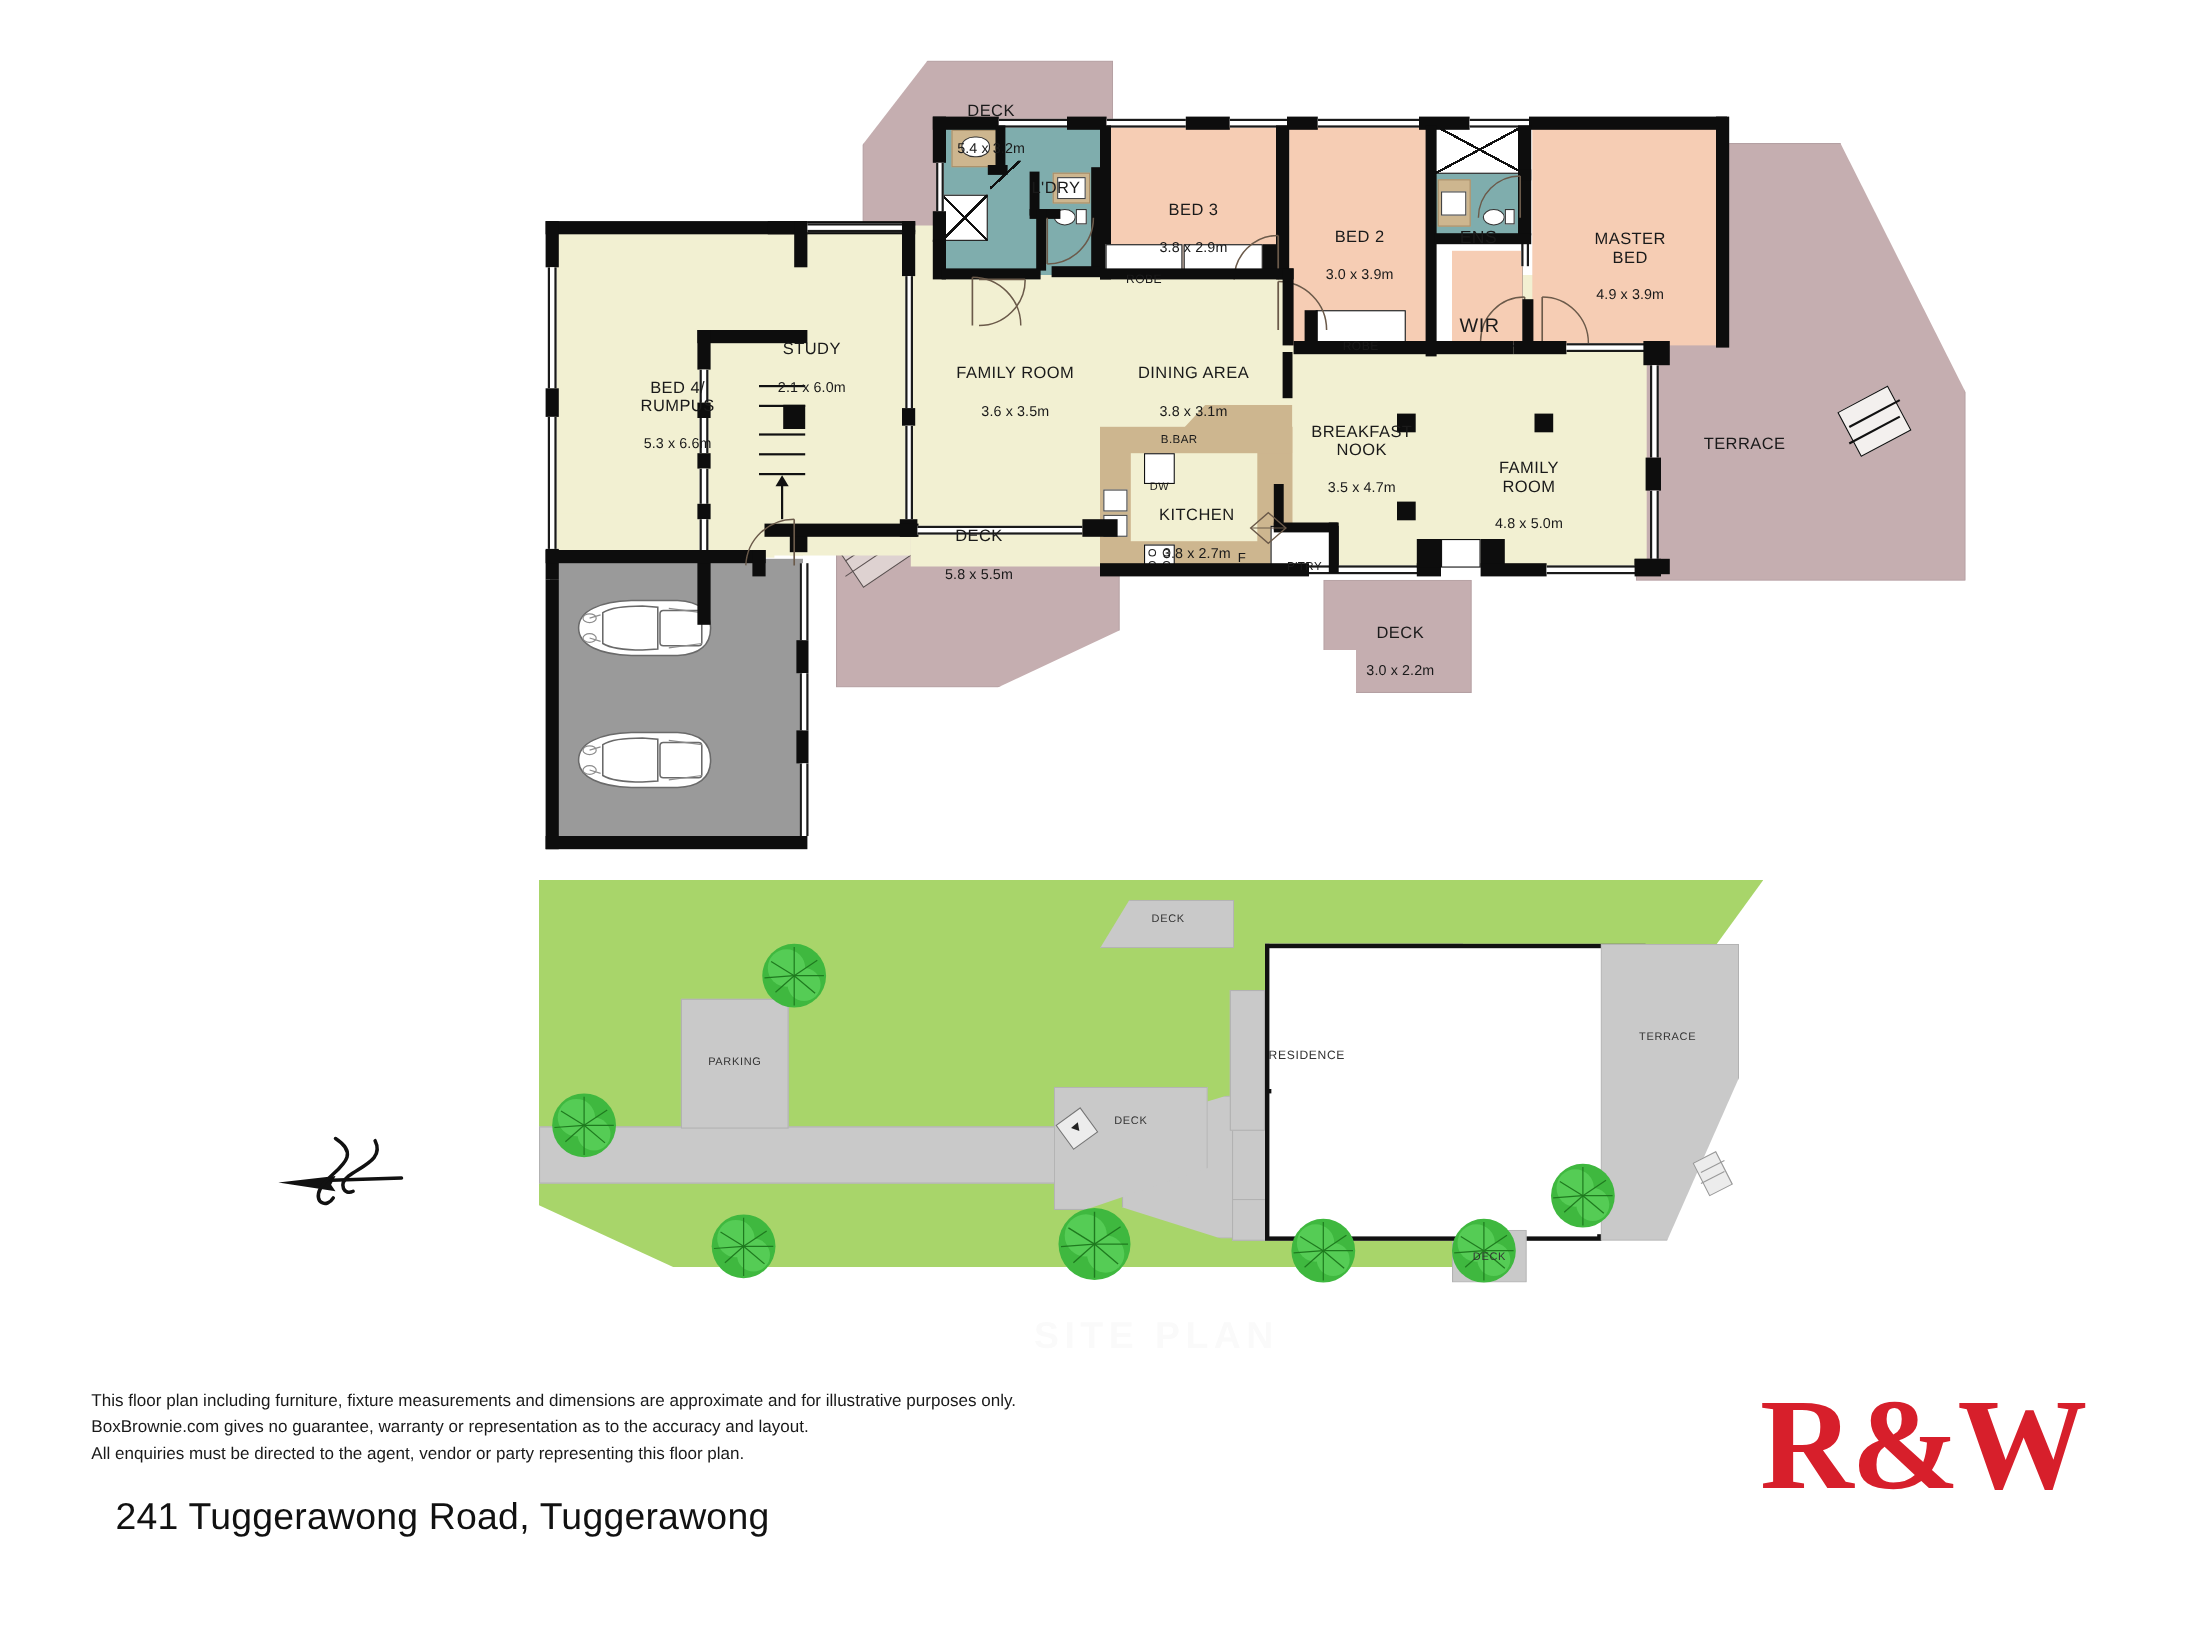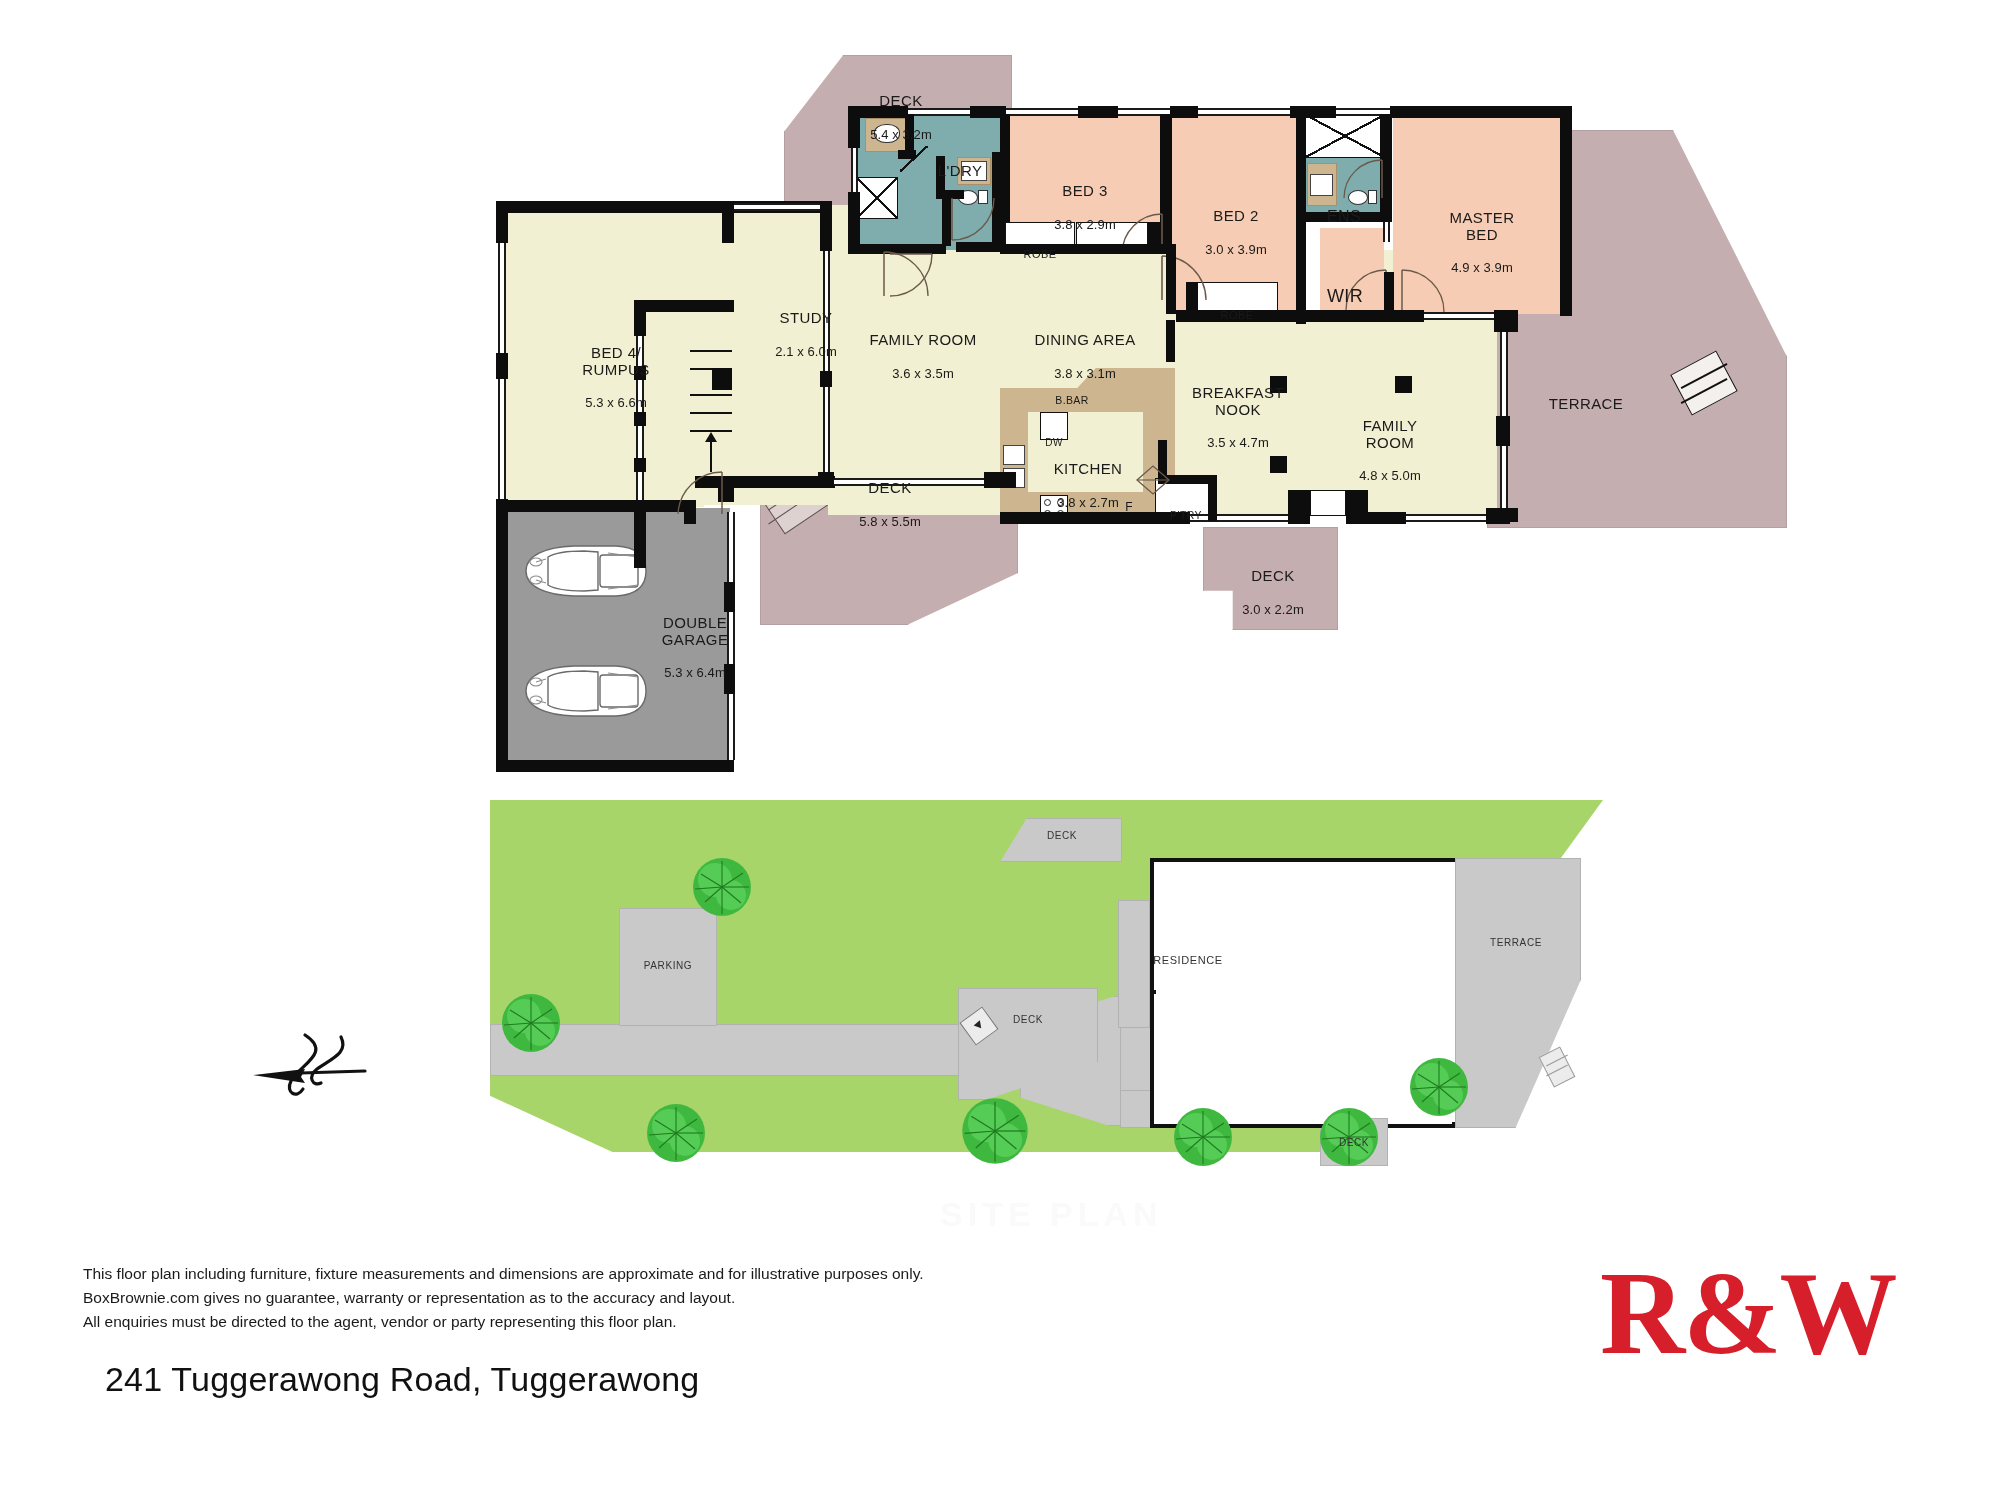--- a/index.html
+++ b/index.html
@@ -407,21 +407,21 @@
     <div class="lbl s-small" style="left:1312px;top:268px;width:66px;">
       <span class="nm" style="font-size:18px;">WIR</span>
     </div>
 
     <div class="lbl s-room" style="left:538px;top:327px;width:156px;">
       <span class="nm">BED 4/
 RUMPUS</span>
       <span class="dim">5.3 x 6.6m</span>
     </div>
 
-    <div class="lbl s-room" style="left:744px;top:292px;width:124px;text-align:center;">
+    <div class="lbl s-room" style="left:676px;top:292px;width:124px;text-align:center;">
       <span class="nm">STUDY</span>
       <span class="dim">2.1 x 6.0m</span>
     </div>
 
     <div class="lbl s-room" style="left:838px;top:314px;width:170px;">
       <span class="nm">FAMILY ROOM</span>
       <span class="dim">3.6 x 3.5m</span>
     </div>
 
     <div class="lbl s-room" style="left:1000px;top:314px;width:170px;">
@@ -453,25 +453,20 @@
 
     <div class="lbl s-room" style="left:1210px;top:550px;width:126px;">
       <span class="nm">DECK</span>
       <span class="dim">3.0 x 2.2m</span>
     </div>
 
     <div class="lbl s-room" style="left:1520px;top:378px;width:132px;">
       <span class="nm">TERRACE</span>
     </div>
 
-    <div class="lbl s-room" style="left:620px;top:597px;width:150px;">
-      <span class="nm">DOUBLE
-GARAGE</span>
-      <span class="dim">5.3 x 6.4m</span>
-    </div>
 
     <div class="lbl s-tiny" style="left:1005px;top:230px;width:70px;">
       <span class="nm" style="font-size:11px;">ROBE</span>
     </div>
     <div class="lbl s-tiny" style="left:1196px;top:291px;width:82px;">
       <span class="nm" style="font-size:11px;">ROBE</span>
     </div>
     <div class="lbl s-tiny" style="left:1040px;top:377px;width:64px;">
       <span class="nm" style="font-size:10.5px;">B.BAR</span>
     </div>

